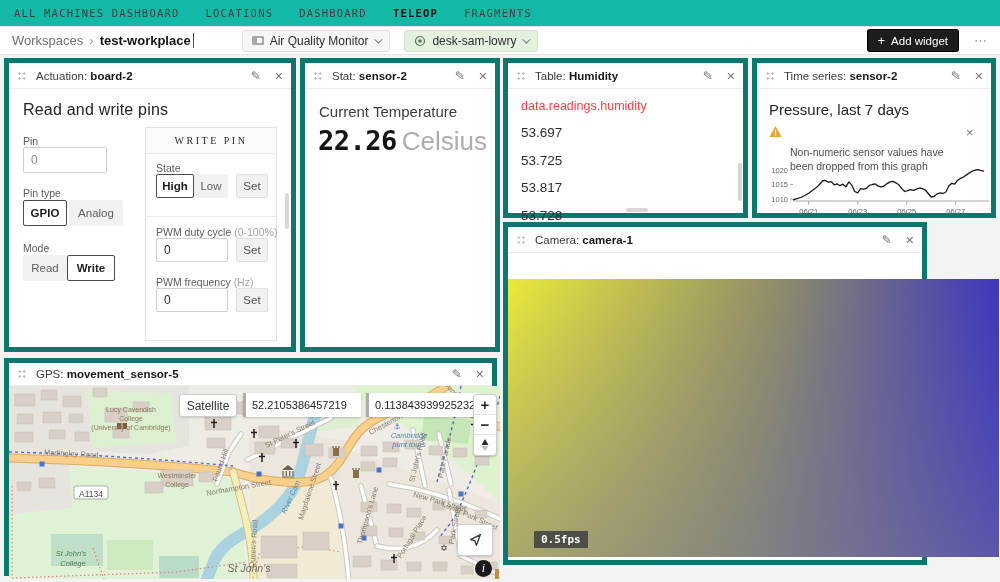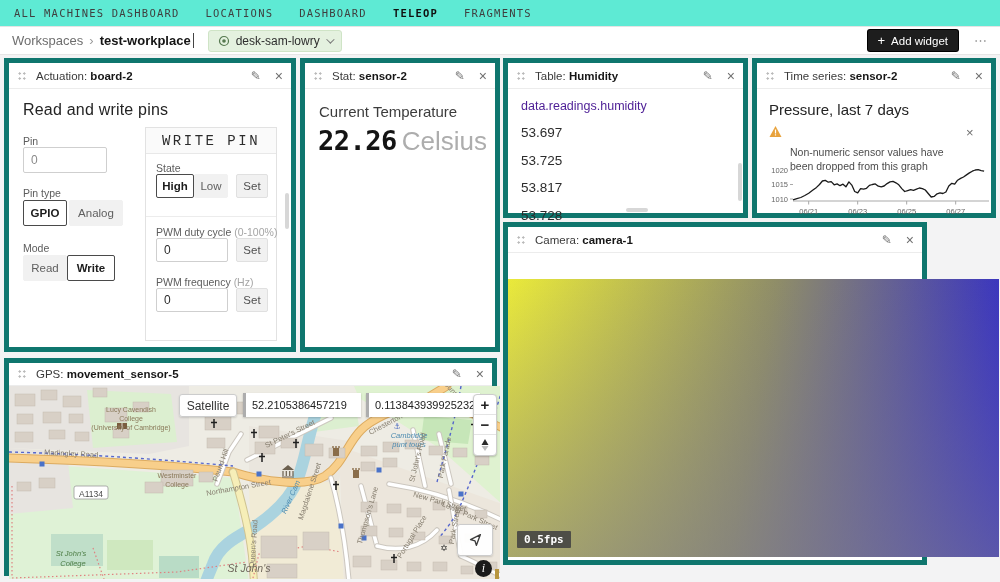--- a/index.html
+++ b/index.html
@@ -1,19 +1,19 @@
 <!DOCTYPE html>
 <html><head>
 <meta charset="utf-8">
 <style>
   * { margin:0; padding:0; box-sizing:border-box; }
   html,body { width:1000px; height:582px; font-family:"Liberation Sans", sans-serif; background:#f3f3f4; overflow:hidden; position:relative; }
 
   
-  #topnav { position:absolute; left:0; top:0; width:1000px; height:27px; background:#5eead4; border-bottom:1px solid #e4e4e4; display:flex; align-items:center; gap:26px; padding-left:14px; }
+  #topnav { position:absolute; left:0; top:0; width:1000px; height:27px; background:#14b8a6; border-bottom:1px solid #e4e4e4; display:flex; align-items:center; gap:26px; padding-left:14px; }
   .nav-item { font-family:"DejaVu Sans Mono", monospace; font-size:10.5px; letter-spacing:1.2px; color:#3f3f3f; cursor:pointer; white-space:nowrap; }
   .nav-item.active { font-weight:bold; color:#101010; }
 
   
   #toolbar { position:absolute; left:0; top:27px; width:1000px; height:28px; background:#ffffff; border-bottom:1px solid #e6e6e6; display:flex; align-items:center; padding:0 12px; }
   .crumb-root { font-size:13px; color:#6e6e6e; }
   .crumb-sep { font-size:13px; color:#9a9a9a; margin:0 6px; }
   .crumb-cur { font-size:13px; font-weight:bold; color:#141414; }
   .caret { display:inline-block; width:1px; height:15px; background:#444; margin-left:2px; vertical-align:middle; }
   .pill { display:flex; align-items:center; gap:6px; height:22px; padding:0 9px; border-radius:3px; font-size:12px; color:#2e2e2e; margin-left:14px; cursor:pointer; }
@@ -38,54 +38,54 @@
   
   #w-actuation { left:4px; top:58px; width:292px; height:294px; }
   #w-actuation h2 { position:absolute; left:14px; top:38px; font-size:16px; font-weight:normal; color:#242424; letter-spacing:0.2px; }
   .flabel { position:absolute; font-size:10.5px; color:#5c5c5c; }
   .tinput { position:absolute; border:1px solid #cfcfcf; background:#fff; font-size:12px; color:#8a8a8a; padding:0 7px; border-radius:2px; }
   .segbtn { position:absolute; display:flex; align-items:center; justify-content:center; font-size:11.5px; border-radius:2px; cursor:pointer; }
   .segbtn.sel { background:#fff; border:1px solid #4a4a4a; font-weight:bold; color:#1c1c1c; }
   .segbtn.unsel { background:#f1f1f1; border:1px solid #f1f1f1; color:#5f5f5f; }
   .setbtn { position:absolute; display:flex; align-items:center; justify-content:center; background:#f1f1f1; border:1px solid #e0e0e0; color:#4f4f4f; font-size:11.5px; border-radius:2px; cursor:pointer; }
   #write-panel { position:absolute; left:136px; top:64px; width:132px; height:214px; border:1px solid #e2e2e2; background:#fff; }
-  #write-panel .phead { height:26px; background:#fafafa; border-bottom:1px solid #e8e8e8; display:flex; align-items:center; justify-content:center; font-family:Liberation Mono, monospace; font-size:14px; letter-spacing:2.5px; color:#2c2c2c; }
+  #write-panel .phead { height:26px; background:#fafafa; border-bottom:1px solid #e8e8e8; display:flex; align-items:center; justify-content:center; font-family:Liberation Serif, serif; font-size:10px; letter-spacing:2.5px; color:#2c2c2c; }
   #write-panel .divider { position:absolute; left:0; right:0; top:88px; border-top:1px solid #ececec; }
   .hint { color:#a5a5a5; }
   .scrollbar-v { position:absolute; width:4px; border-radius:2px; background:#d7d7d7; cursor:pointer; }
   .scrollbar-h { position:absolute; height:4px; border-radius:2px; background:#d7d7d7; cursor:pointer; }
 
   
   #w-stat { left:300px; top:58px; width:200px; height:294px; }
   #w-stat .slabel { position:absolute; left:14px; top:40px; font-size:15px; color:#3c3c3c; }
   #w-stat .sval { position:absolute; left:13px; top:62px; white-space:nowrap; }
   #w-stat .num { font-family:"DejaVu Sans Mono",monospace; font-weight:bold; font-size:27px; color:#141414; letter-spacing:-0.5px; }
   #w-stat .unit { font-size:26px; color:#adadad; margin-left:5px; }
 
   
   #w-table { left:503px; top:58px; width:245px; height:160px; }
-  #w-table .col { position:absolute; left:13px; top:36px; font-size:12.5px; color:#4c1d95; }
+  #w-table .col { position:absolute; left:13px; top:36px; font-size:12.5px; color:#ef4444; }
   #w-table .cell { position:absolute; left:13px; font-size:13.5px; color:#2c2c2c; }
 
   
   #w-ts { left:752px; top:58px; width:244px; height:160px; }
   #w-ts h3 { position:absolute; left:12px; top:38px; font-size:15px; font-weight:normal; color:#242424; }
   #w-ts .warn { position:absolute; left:12px; top:62px; width:214px; display:flex; }
   #w-ts .warn-txt { font-size:10.5px; line-height:13.5px; color:#4c4c4c; width:170px; margin-left:8px;margin-top:21px; }
   #w-ts .warn-x { color:#6f6f6f; font-size:13px; margin-left:6px; cursor:pointer; }
   #ts-chart { position:absolute; left:4px; top:98px; }
 
   
   #w-camera { left:503px; top:222px; width:424px; height:343px; }
   #cam-img { position:absolute; left:0px; top:52px; width:491px; height:278px;
     background:
       linear-gradient(to bottom, rgba(128,128,128,0) 0%, rgba(130,128,140,0.55) 100%),
       linear-gradient(100deg, #eaea3a 0%, #8f8d68 50%, #2a24d0 100%);
   }
-  #fps-badge { position:absolute; left:9px; bottom:9px; background:rgba(66,66,66,0.88); color:#fff; font-family:"DejaVu Sans Mono",monospace; font-size:11px; font-weight:bold; padding:2px 7px; border-radius:1px; }
+  #fps-badge { position:absolute; left:26px; bottom:9px; background:rgba(66,66,66,0.88); color:#fff; font-family:"DejaVu Sans Mono",monospace; font-size:11px; font-weight:bold; padding:2px 7px; border-radius:1px; }
 
   
   #w-gps { left:4px; top:358px; width:493px; height:218px; }
   #gps-map { position:absolute; left:0; top:23px; width:491px; height:193px; background:#eeece4; overflow:hidden; }
   .map-ctl { position:absolute; background:rgba(255,255,255,0.95); border:1px solid #ccc; border-radius:3px; box-shadow:0 1px 2px rgba(0,0,0,0.15); }
   #sat-btn { left:170px; top:8px; width:58px; height:23px; display:flex; align-items:center; justify-content:center; font-size:12px; color:#333; cursor:pointer; }
   .coord-input { position:absolute; top:7px; height:24px; background:#fff; border:none; border-left:3px solid #adadad; box-shadow:0 1px 2px rgba(0,0,0,0.2); font-size:11px; color:#222; padding:0 6px; font-family:"Liberation Sans",sans-serif; }
   #lat-input { left:234px; width:118px; }
   #lon-input { left:357px; width:114px; }
   #zoom-panel { position:absolute; left:464px; top:8px; width:24px; background:#fff; border:1px solid #ccc; border-radius:4px; box-shadow:0 1px 2px rgba(0,0,0,0.2); }
@@ -104,20 +104,28 @@
   <span class="nav-item active">TELEOP</span>
   <span class="nav-item">FRAGMENTS</span>
 </div>
 
 <div id="toolbar">
   <span class="crumb-root">Workspaces</span>
   <span class="crumb-sep">›</span>
   <span class="crumb-cur">test-workplace</span>
   <span class="caret"></span>
 
+  <span class="pill machine">
+    <svg width="12" height="12" viewBox="0 0 12 12">
+        <rect x="1" y="2" width="10" height="7" fill="none" stroke="#787878" stroke-width="1.2"></rect>
+        <rect x="1" y="2" width="4" height="7" fill="#a8a8a8"></rect>
+      </svg>
+    <span>Air Quality Monitor</span>
+    <span class="chev"></span>
+  </span>
 
   <span class="pill part">
     <svg width="12" height="12" viewBox="0 0 12 12">
         <circle cx="6" cy="6" r="4.5" fill="none" stroke="#55784f" stroke-width="1.2"></circle>
         <circle cx="6" cy="6" r="1.8" fill="#55784f"></circle>
       </svg>
     <span>desk-sam-lowry</span>
     <span class="chev"></span>
   </span>
 

